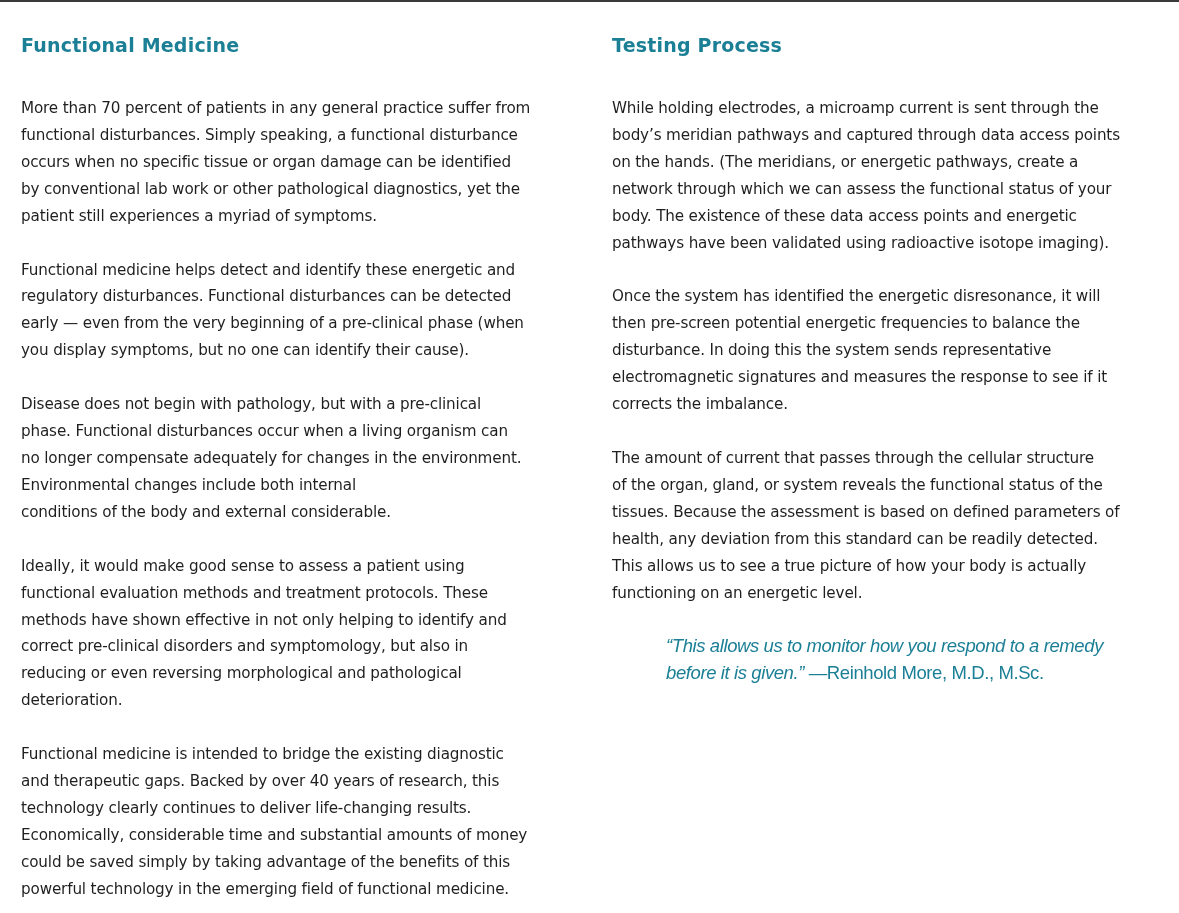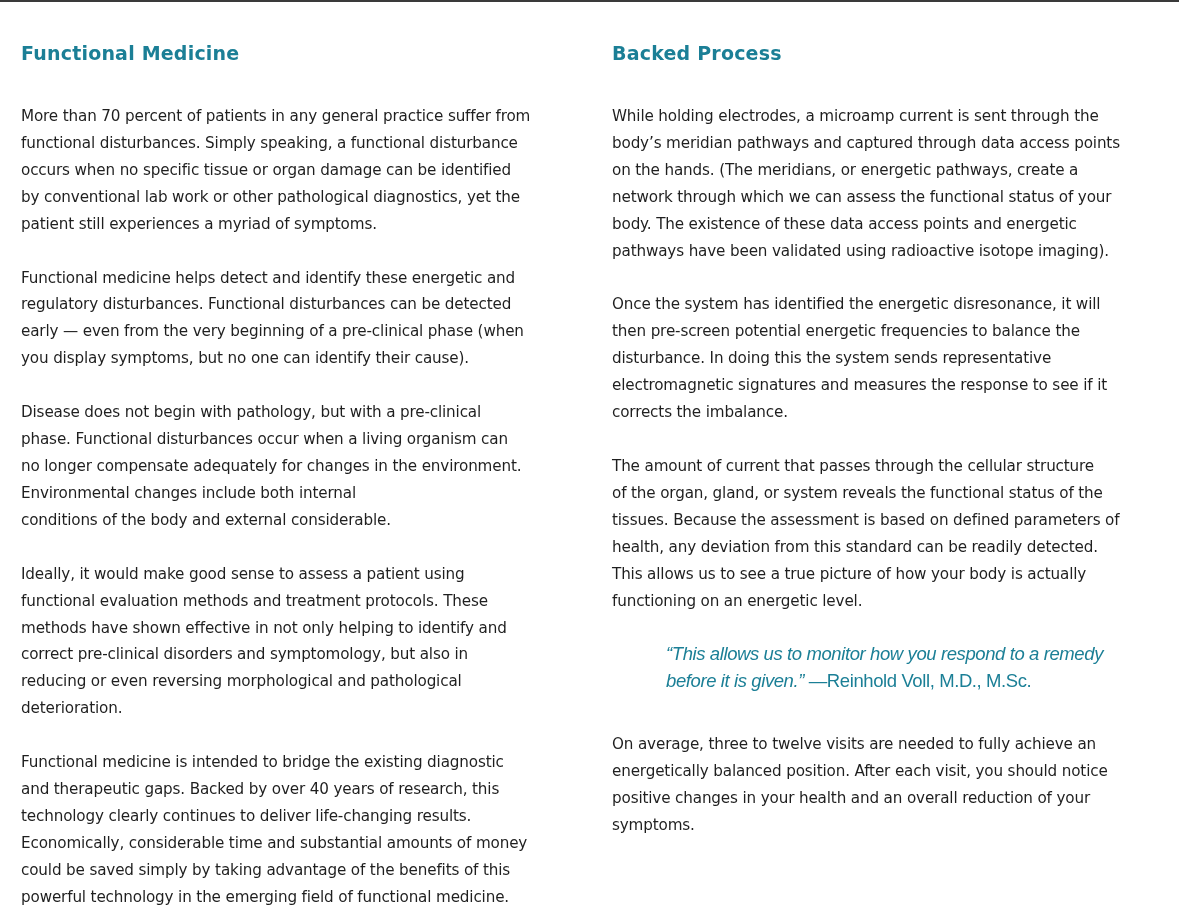--- a/index.html
+++ b/index.html
@@ -9,21 +9,21 @@
       border-top: 2px solid #3a3a3a;
       box-sizing: border-box;
       font-family: "DejaVu Sans", sans-serif;
       color: #1f1f1f;
       position: relative;
     }
     .col { position: absolute; top: 22px; }
     .col-left { left: 21px; width: 560px; }
     .col-right { left: 612px; width: 560px; }
     h2 {
-      margin: 16px 0 37px 0;
+      margin: 8px 0 37px 0;
       font-family: "DejaVu Sans", sans-serif;
       font-size: 19px; font-weight: bold;
       color: #1b7f96;
       letter-spacing: 0.2px;
       line-height: 26px;
     }
     p.body {
       margin: 12px 0 27px 0;
       font-size: 15.2px;
       line-height: 26.9px;
@@ -69,37 +69,33 @@
 deterioration.</p>
   <p class="body">Functional medicine is intended to bridge the existing diagnostic
 and therapeutic gaps. Backed by over 40 years of research, this
 technology clearly continues to deliver life-changing results.
 Economically, considerable time and substantial amounts of money
 could be saved simply by taking advantage of the benefits of this
 powerful technology in the emerging field of functional medicine.</p>
 </div>
 
 <div class="col col-right">
-  <h2>Backed Process</h2>
+  <h2>Testing Process</h2>
   <p class="body">While holding electrodes, a microamp current is sent through the
 body’s meridian pathways and captured through data access points
 on the hands. (The meridians, or energetic pathways, create a
 network through which we can assess the functional status of your
 body. The existence of these data access points and energetic
 pathways have been validated using radioactive isotope imaging).</p>
   <p class="body">Once the system has identified the energetic disresonance, it will
 then pre-screen potential energetic frequencies to balance the
 disturbance.  In doing this the system sends representative
 electromagnetic signatures and measures the response to see if it
 corrects the imbalance.</p>
   <p class="body">The amount of current that passes through the cellular structure
 of the organ, gland, or system reveals the functional status of the
 tissues. Because the assessment is based on defined parameters of
 health, any deviation from this standard can be readily detected.
 This allows us to see a true picture of how your body is actually
 functioning on an energetic level.</p>
   <div class="quote"><span class="q-text">“This allows us to monitor how you respond to a remedy
-before it is given.”</span><span class="q-attr"> —Reinhold Voll, M.D., M.Sc.</span></div>
-  <p class="body">On average, three to twelve visits are needed to fully achieve an
-energetically balanced position. After each visit, you should notice
-positive changes in your health and an overall reduction of your
-symptoms.</p>
+before it is given.”</span><span class="q-attr"> —Reinhold More, M.D., M.Sc.</span></div>
 </div>
 
 </body></html>

